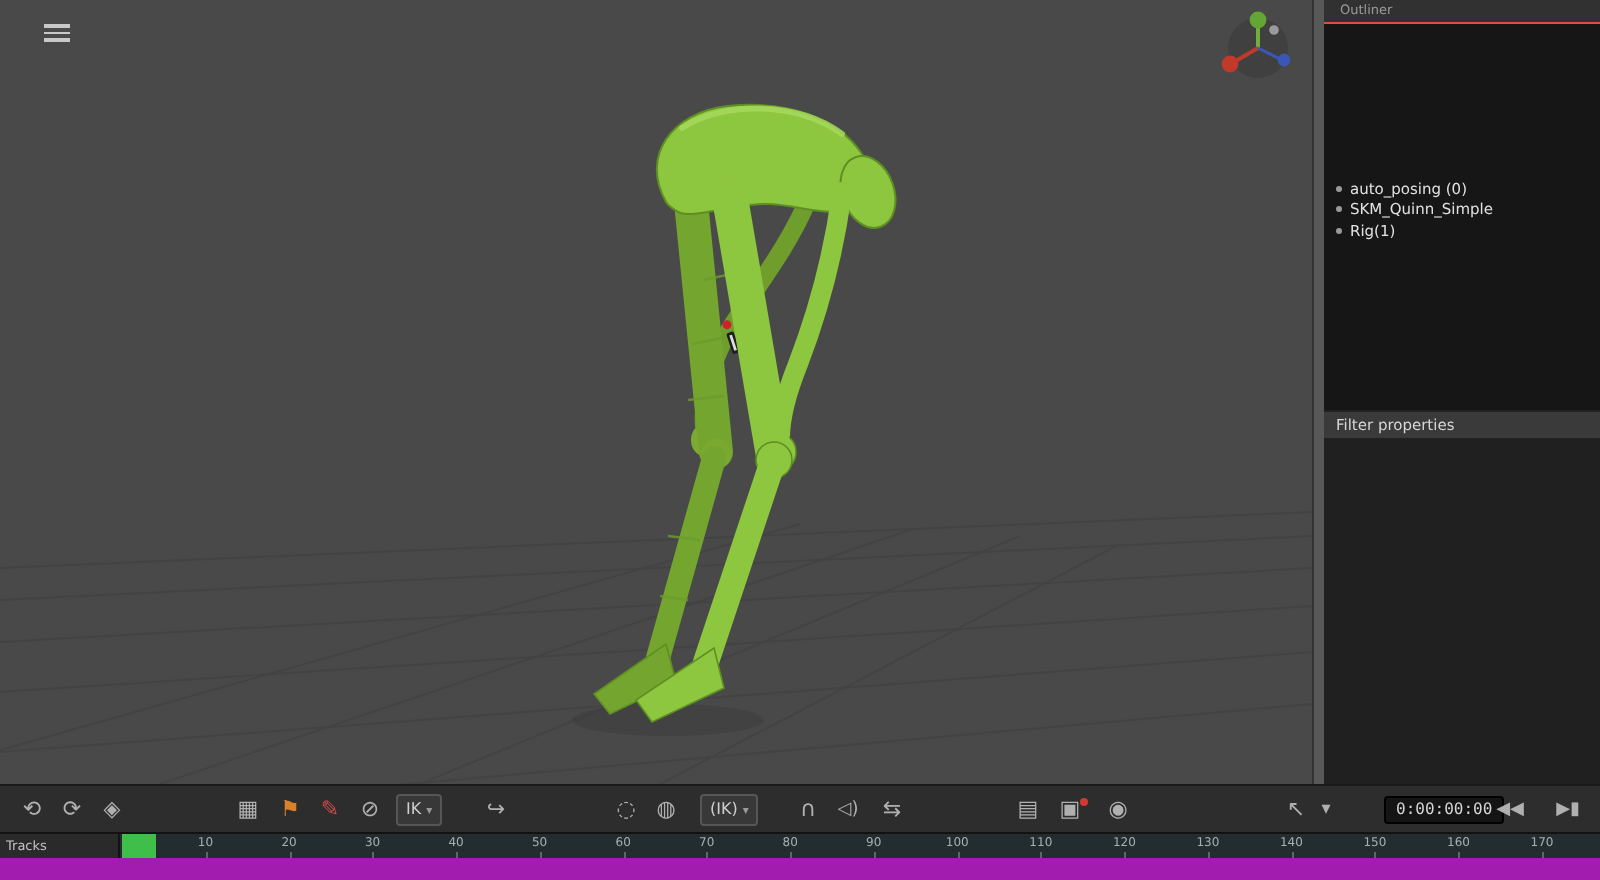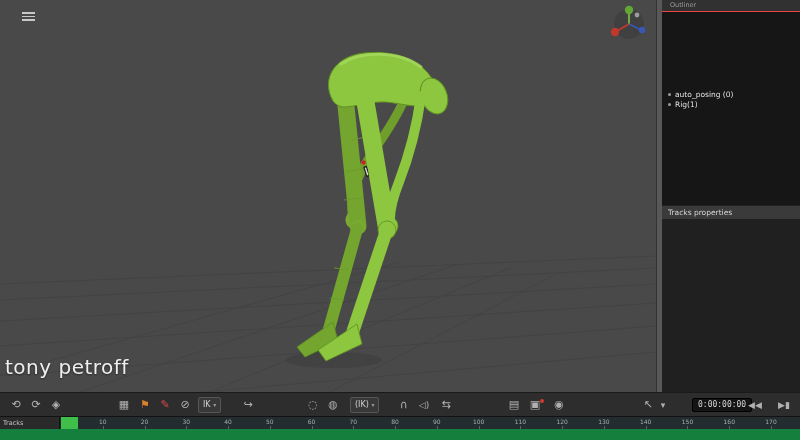--- a/index.html
+++ b/index.html
@@ -44,21 +44,21 @@
   .tb.flag{color:#d9822b;}
   .tb.pen{color:#cf4a4a;}
   .ikbtn{position:absolute;top:4px;height:14px;line-height:14px;border:1px solid #565656;border-radius:2px;
     background:#383838;color:#cfcfcf;font-size:8px;padding:0 4px;cursor:pointer;}
   .ikbtn .caret{font-size:6px;color:#9a9a9a;}
   .timecode{position:absolute;left:692px;top:5px;height:12px;line-height:12px;background:#141414;border:1px solid #000;
     border-radius:2px;color:#d5d5d5;font-size:8px;padding:0 5px;font-family:"DejaVu Sans Mono",monospace;}
   .reddot{position:absolute;right:-1px;top:6px;width:4px;height:4px;border-radius:50%;background:#d03a2f;}
 
   
-  .timeline{position:absolute;left:0;top:416px;width:800px;height:24px;background:#15803d;}
+  .timeline{position:absolute;left:0;top:416px;width:800px;height:24px;background:#a21caf;}
   .ruler-row{position:absolute;left:0;top:0;width:800px;height:12px;background:#232c2e;border-top:1px solid #121212;}
   .track-row{position:absolute;left:0;top:12px;width:800px;height:12px;background:#15282b;}
   .tl-label{position:absolute;left:0;top:0;width:60px;height:12px;background:#2a2a2a;color:#c4c4c4;
     font-size:6.5px;line-height:12px;padding-left:3px;box-sizing:border-box;border-right:1px solid #121212;white-space:nowrap;overflow:hidden;}
   .tl-label.tname{background:#242424;color:#e0e0e0;cursor:pointer;}
   .ruler{position:absolute;left:60px;top:0;right:0;height:12px;cursor:pointer;}
   .track{position:absolute;left:60px;top:0;right:0;height:12px;cursor:pointer;}
   .fnum{position:absolute;top:1px;transform:translateX(-50%);font-size:6px;color:#a7b0b0;}
   .tick{position:absolute;bottom:0;width:1px;height:3px;background:#5c6767;}
   .playhead-block{position:absolute;top:0;height:12px;background:#3fbf49;}
@@ -131,38 +131,41 @@
       <circle cx="26" cy="22" r="15" fill="#3b3b3b" opacity="0.6"></circle>
       <line x1="26" y1="22" x2="26" y2="9" stroke="#6fae3f" stroke-width="2"></line>
       <circle cx="26" cy="8" r="4.2" fill="#63a636"></circle>
       <line x1="26" y1="22" x2="14" y2="29" stroke="#c0392b" stroke-width="2"></line>
       <circle cx="12" cy="30" r="4.2" fill="#c0392b"></circle>
       <line x1="26" y1="22" x2="38" y2="28" stroke="#3a57b5" stroke-width="1.5"></line>
       <circle cx="39" cy="28" r="3.2" fill="#3a57b5"></circle>
       <circle cx="34" cy="13" r="2.4" fill="#9a9a9a"></circle>
     </svg>
 
-    <div class="watermark">tony petroff</div>
   </div>
 
   <div class="splitter"></div>
 
   <aside class="panel">
     <div class="panel-tab">Outliner</div>
     <div class="ollist">
         <div class="olitem">
           <span class="dot"></span>
           <span class="lbl">auto_posing (0)</span>
         </div>
         <div class="olitem">
           <span class="dot"></span>
+          <span class="lbl">SKM_Quinn_Simple</span>
+        </div>
+        <div class="olitem">
+          <span class="dot"></span>
           <span class="lbl">Rig(1)</span>
         </div>
       </div>
-    <div class="props-hd">Tracks properties</div>
+    <div class="props-hd">Filter properties</div>
     <div class="props-body"></div>
   </aside>
 
   <div class="toolbar">
     <span class="tb" style="left:8px;width:16px">⟲</span>
     <span class="tb" style="left:28px;width:16px">⟳</span>
     <span class="tb" style="left:48px;width:16px">◈</span>
 
     <span class="tb" style="left:116px;width:16px">▦</span>
     <span class="tb flag" style="left:137px;width:16px">⚑</span>

